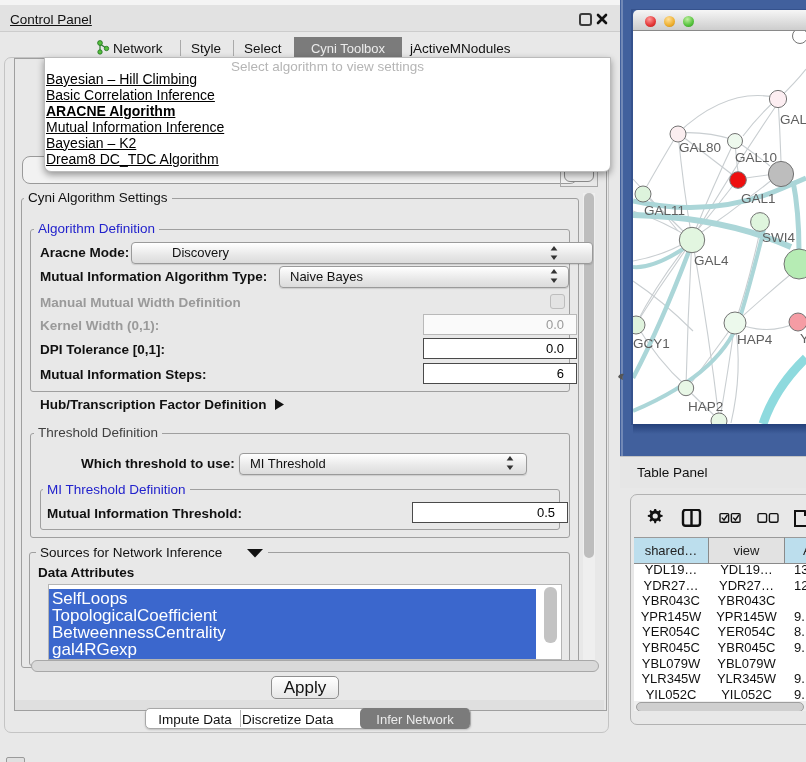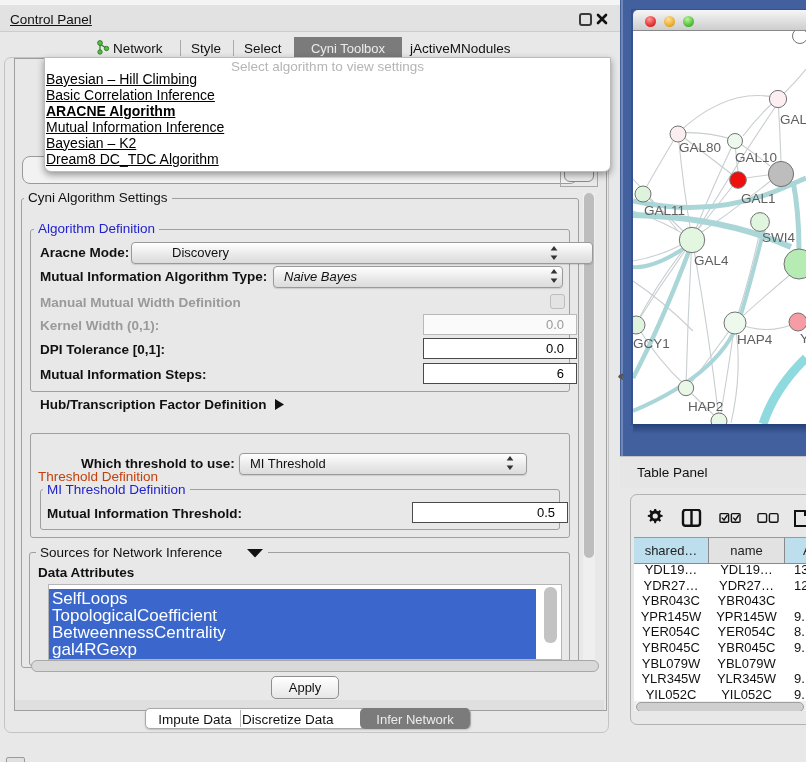--- a/index.html
+++ b/index.html
@@ -60,21 +60,21 @@
 <div class="grplab" style="left:34px;top:221px;color:#2222cc;">Algorithm Definition</div>
 
 <div class="abs lbl b" style="left:40px;top:245px;">Aracne Mode:</div>
 <div class="combo" style="left:131px;top:242px;width:420px;height:20px;padding-left:40px;">Discovery</div>
 <svg class="abs" style="left:549px;top:245px;" width="10" height="16" viewBox="0 0 10 16">
     <path d="M5 1 L8.4 5.4 L1.6 5.4 Z" fill="#333"></path>
     <path d="M5 15 L8.4 10.6 L1.6 10.6 Z" fill="#333"></path>
   </svg>
 
 <div class="abs lbl b" style="left:40px;top:269px;">Mutual Information Algorithm Type:</div>
-<div class="combo" style="left:273px;top:266px;width:278px;height:20px;font-style:italic;">Naive Bayes</div>
+<div class="combo" style="left:279px;top:266px;width:278px;height:20px;">Naive Bayes</div>
 <svg class="abs" style="left:549px;top:268px;" width="10" height="16" viewBox="0 0 10 16">
     <path d="M5 1 L8.4 5.4 L1.6 5.4 Z" fill="#333"></path>
     <path d="M5 15 L8.4 10.6 L1.6 10.6 Z" fill="#333"></path>
   </svg>
 
 <div class="abs glbl b" style="left:40px;top:295px;">Manual Mutual Width Definition</div>
 <div class="abs" style="left:550px;top:294px;width:13px;height:13px;background:#e3e3e3;border:1px solid #bdbdbd;border-radius:3px;"></div>
 
 <div class="abs glbl b" style="left:40px;top:318px;">Kernel Width (0,1):</div>
 <div class="field" style="left:423px;top:314px;width:140px;height:19px;border:1px solid #b9b9b9;color:#9a9a9a;background:#fafafa;">0.0</div>
@@ -84,21 +84,21 @@
 
 <div class="abs lbl b" style="left:40px;top:367px;">Mutual Information Steps:</div>
 <div class="field" style="left:423px;top:363px;width:140px;height:19px;">6</div>
 
 <div class="abs lbl b" style="left:40px;top:397px;">Hub/Transcription Factor Definition</div>
 <svg class="abs" style="left:273px;top:398px;" width="12" height="13" viewBox="0 0 12 13">
     <path d="M2 1 L11 6.5 L2 12 Z" fill="#111"></path>
   </svg>
 
 <div class="grp" style="left:30px;top:433px;width:538px;height:103px;"></div>
-<div class="grplab" style="left:34px;top:425px;color:#c2410c;margin-top:44px;">Threshold Definition</div>
+<div class="grplab" style="left:34px;top:425px;color:#404040;">Threshold Definition</div>
 
 <div class="abs lbl b" style="left:81px;top:456px;">Which threshold to use:</div>
 <div class="combo" style="left:239px;top:453px;width:276px;height:20px;">MI Threshold</div>
 <svg class="abs" style="left:505px;top:455px;" width="10" height="16" viewBox="0 0 10 16">
     <path d="M5 1 L8.4 5.4 L1.6 5.4 Z" fill="#333"></path>
     <path d="M5 15 L8.4 10.6 L1.6 10.6 Z" fill="#333"></path>
   </svg>
 
 <div class="grp" style="left:40px;top:489px;width:518px;height:39px;"></div>
 <div class="grplab" style="left:43px;top:482px;color:#2222cc;">MI Threshold Definition</div>
@@ -112,21 +112,21 @@
 <div class="abs lbl b" style="left:38px;top:565px;">Data Attributes</div>
 
 <div class="abs" style="left:48px;top:584px;width:512px;height:74px;background:#ffffff;border:1px solid #b5b5b5;overflow:hidden;">
   <div style="position:absolute;left:0;top:4px;width:487px;height:70px;background:#3b67cd;"></div>
   <div style="position:absolute;left:3px;top:5px;color:#fff;font-size:17px;line-height:17px;">SelfLoops<br>TopologicalCoefficient<br>BetweennessCentrality<br>gal4RGexp</div>
   <div style="position:absolute;left:495px;top:2px;width:13px;height:56px;background:#c3c3c3;border-radius:6px;"></div>
 </div>
 
 <div class="abs" style="left:31px;top:660px;width:566px;height:10px;background:#d9d9d9;border:1px solid #a8a8a8;border-radius:6px;"></div>
 
-<div class="abs" style="left:271px;top:676px;width:66px;height:21px;background:linear-gradient(#ffffff,#e6e6e6);border:1px solid #8f8f8f;border-radius:5px;font-size:13px;color:#111;text-align:center;line-height:21px;">Apply</div>
+<div class="abs" style="left:271px;top:676px;width:66px;height:21px;background:linear-gradient(#ffffff,#e6e6e6);border:1px solid #8f8f8f;border-radius:5px;font-size:17px;color:#111;text-align:center;line-height:21px;">Apply</div>
 
 <div class="abs" style="left:145px;top:708px;width:324px;height:19px;background:#ffffff;border:1px solid #a8a8a8;border-radius:5px;box-shadow:0 1px 2px rgba(0,0,0,0.18);"></div>
 <div class="abs" style="left:360px;top:708px;width:110px;height:21px;background:#7b7b7b;border-radius:5px;"></div>
 <div class="abs lbl" style="left:151px;top:712px;width:88px;text-align:center;">Impute Data</div>
 <div class="abs" style="left:240px;top:710px;width:1px;height:17px;background:#b5b5b5;"></div>
 <div class="abs lbl" style="left:242px;top:712px;width:117px;text-align:left;">Discretize Data</div>
 <div class="abs" style="left:360px;top:712px;width:110px;font-size:13px;color:#ececec;text-align:center;">Infer Network</div>
 
 <div class="abs" style="left:6px;top:757px;width:17px;height:8px;background:#e0e0e0;border:1px solid #9a9a9a;border-radius:2px;"></div>
 
@@ -254,21 +254,21 @@
     <rect x="122.4" y="4.6" width="8.6" height="8.6" rx="1.5"></rect>
   </g>
   <g stroke="#111" stroke-width="2" fill="none">
     <path d="M148 2 L158 2 L162 6 L162 17 L148 17 Z"></path>
     <path d="M158 2 L158 6 L162 6"></path>
   </g>
 </svg>
 
 <div class="abs" style="left:634px;top:537px;width:172px;height:174px;background:#fff;overflow:hidden;">
   <div style="position:absolute;left:0;top:0;width:74px;height:25px;background:#bcdeed;border-top:1px solid #9a9a9a;border-bottom:1px solid #8a8a8a;border-right:1px solid #8a8a8a;font-size:13px;color:#222;text-align:center;line-height:25px;">shared…</div>
-  <div style="position:absolute;left:75px;top:0;width:75px;height:25px;background:#e2e2e2;border-top:1px solid #9a9a9a;border-bottom:1px solid #8a8a8a;border-right:1px solid #8a8a8a;font-size:13px;color:#222;text-align:center;line-height:25px;">name</div>
+  <div style="position:absolute;left:75px;top:0;width:75px;height:25px;background:#e2e2e2;border-top:1px solid #9a9a9a;border-bottom:1px solid #8a8a8a;border-right:1px solid #8a8a8a;font-size:13px;color:#222;text-align:center;line-height:25px;">view</div>
   <div style="position:absolute;left:151px;top:0;width:21px;height:25px;background:#bcdeed;border-top:1px solid #9a9a9a;border-bottom:1px solid #8a8a8a;font-size:13px;color:#222;line-height:25px;">
       <span style="position:absolute;left:18px;">Aver</span>
     </div>
   <div style="position:absolute;left:0;top:25px;width:74px;font-size:13px;color:#111;text-align:center;line-height:15.6px;">YDL19…<br>YDR27…<br>YBR043C<br>YPR145W<br>YER054C<br>YBR045C<br>YBL079W<br>YLR345W<br>YIL052C</div>
   <div style="position:absolute;left:75px;top:25px;width:75px;font-size:13px;color:#111;text-align:center;line-height:15.6px;">YDL19…<br>YDR27…<br>YBR043C<br>YPR145W<br>YER054C<br>YBR045C<br>YBL079W<br>YLR345W<br>YIL052C</div>
   <div style="position:absolute;left:160px;top:25px;width:20px;font-size:13px;color:#111;text-align:left;line-height:15.6px;">13<br>12<br><br>9.<br>8.<br>9.<br><br>9.<br>9.</div>
   <div style="position:absolute;left:0;top:164px;width:172px;height:11px;background:#efefef;"></div>
   <div style="position:absolute;left:2px;top:165px;width:166px;height:8px;background:#cfcfcf;border:1px solid #9e9e9e;border-radius:5px;"></div>
 </div>
 

